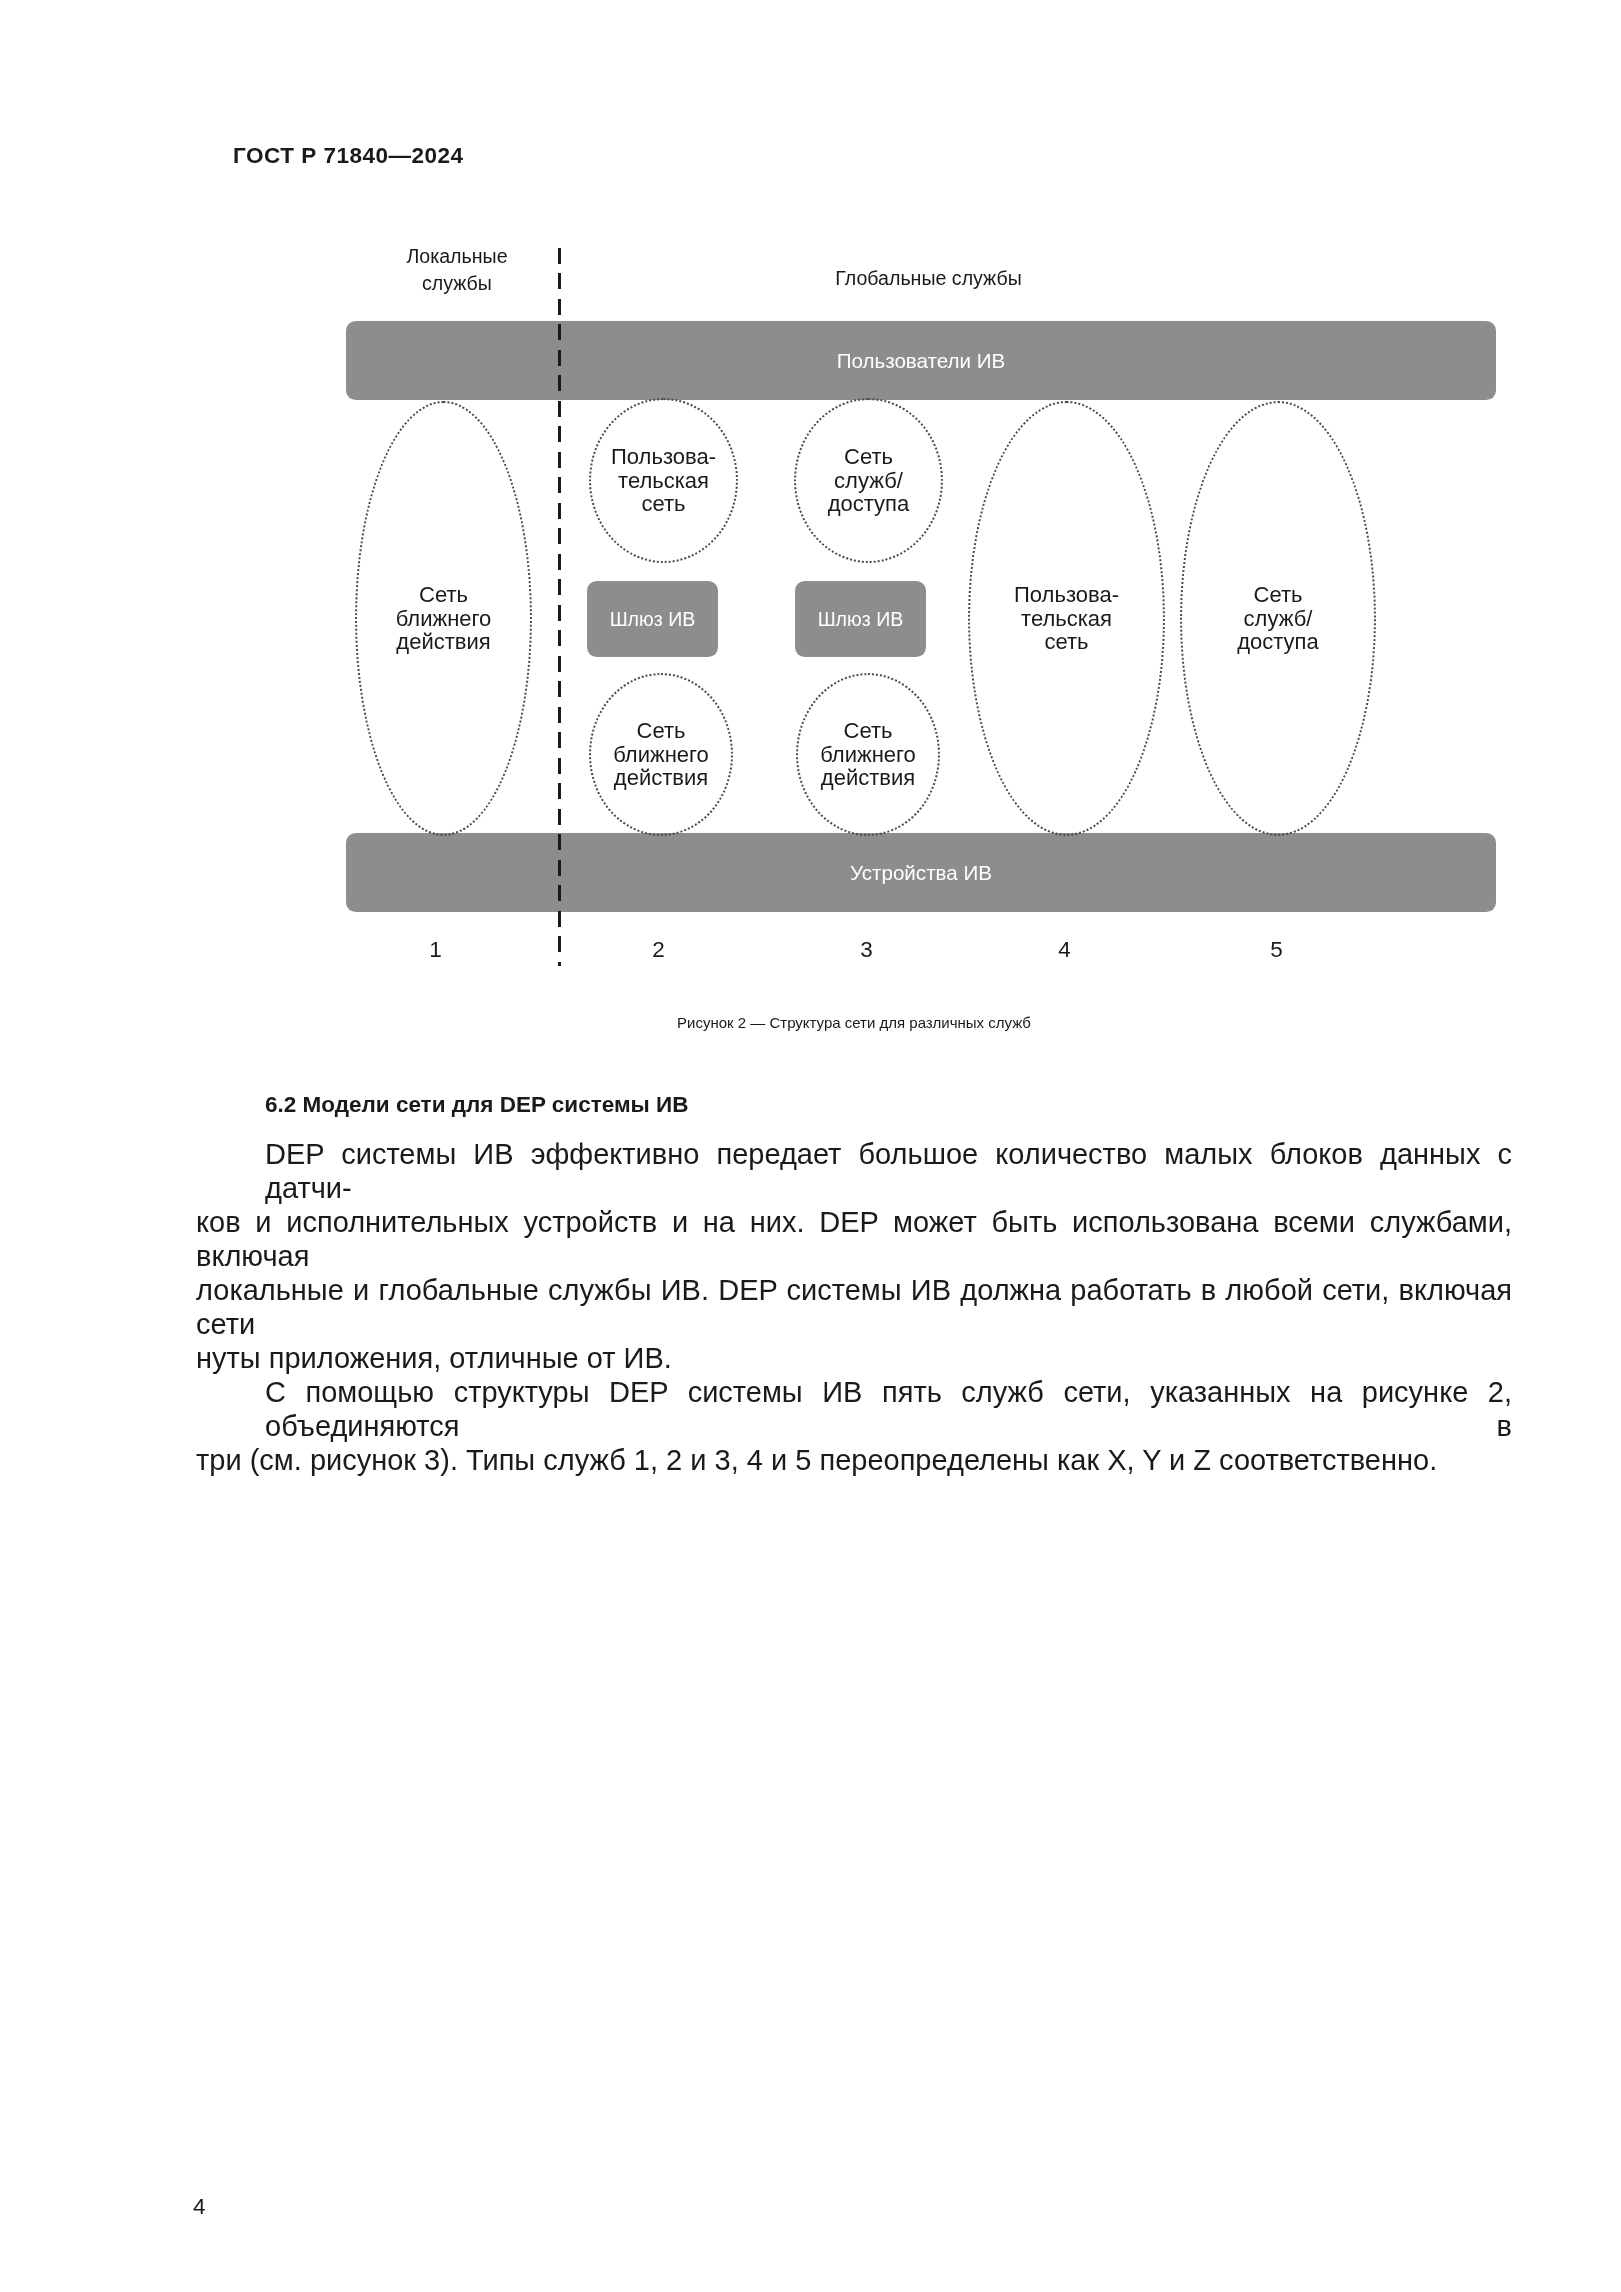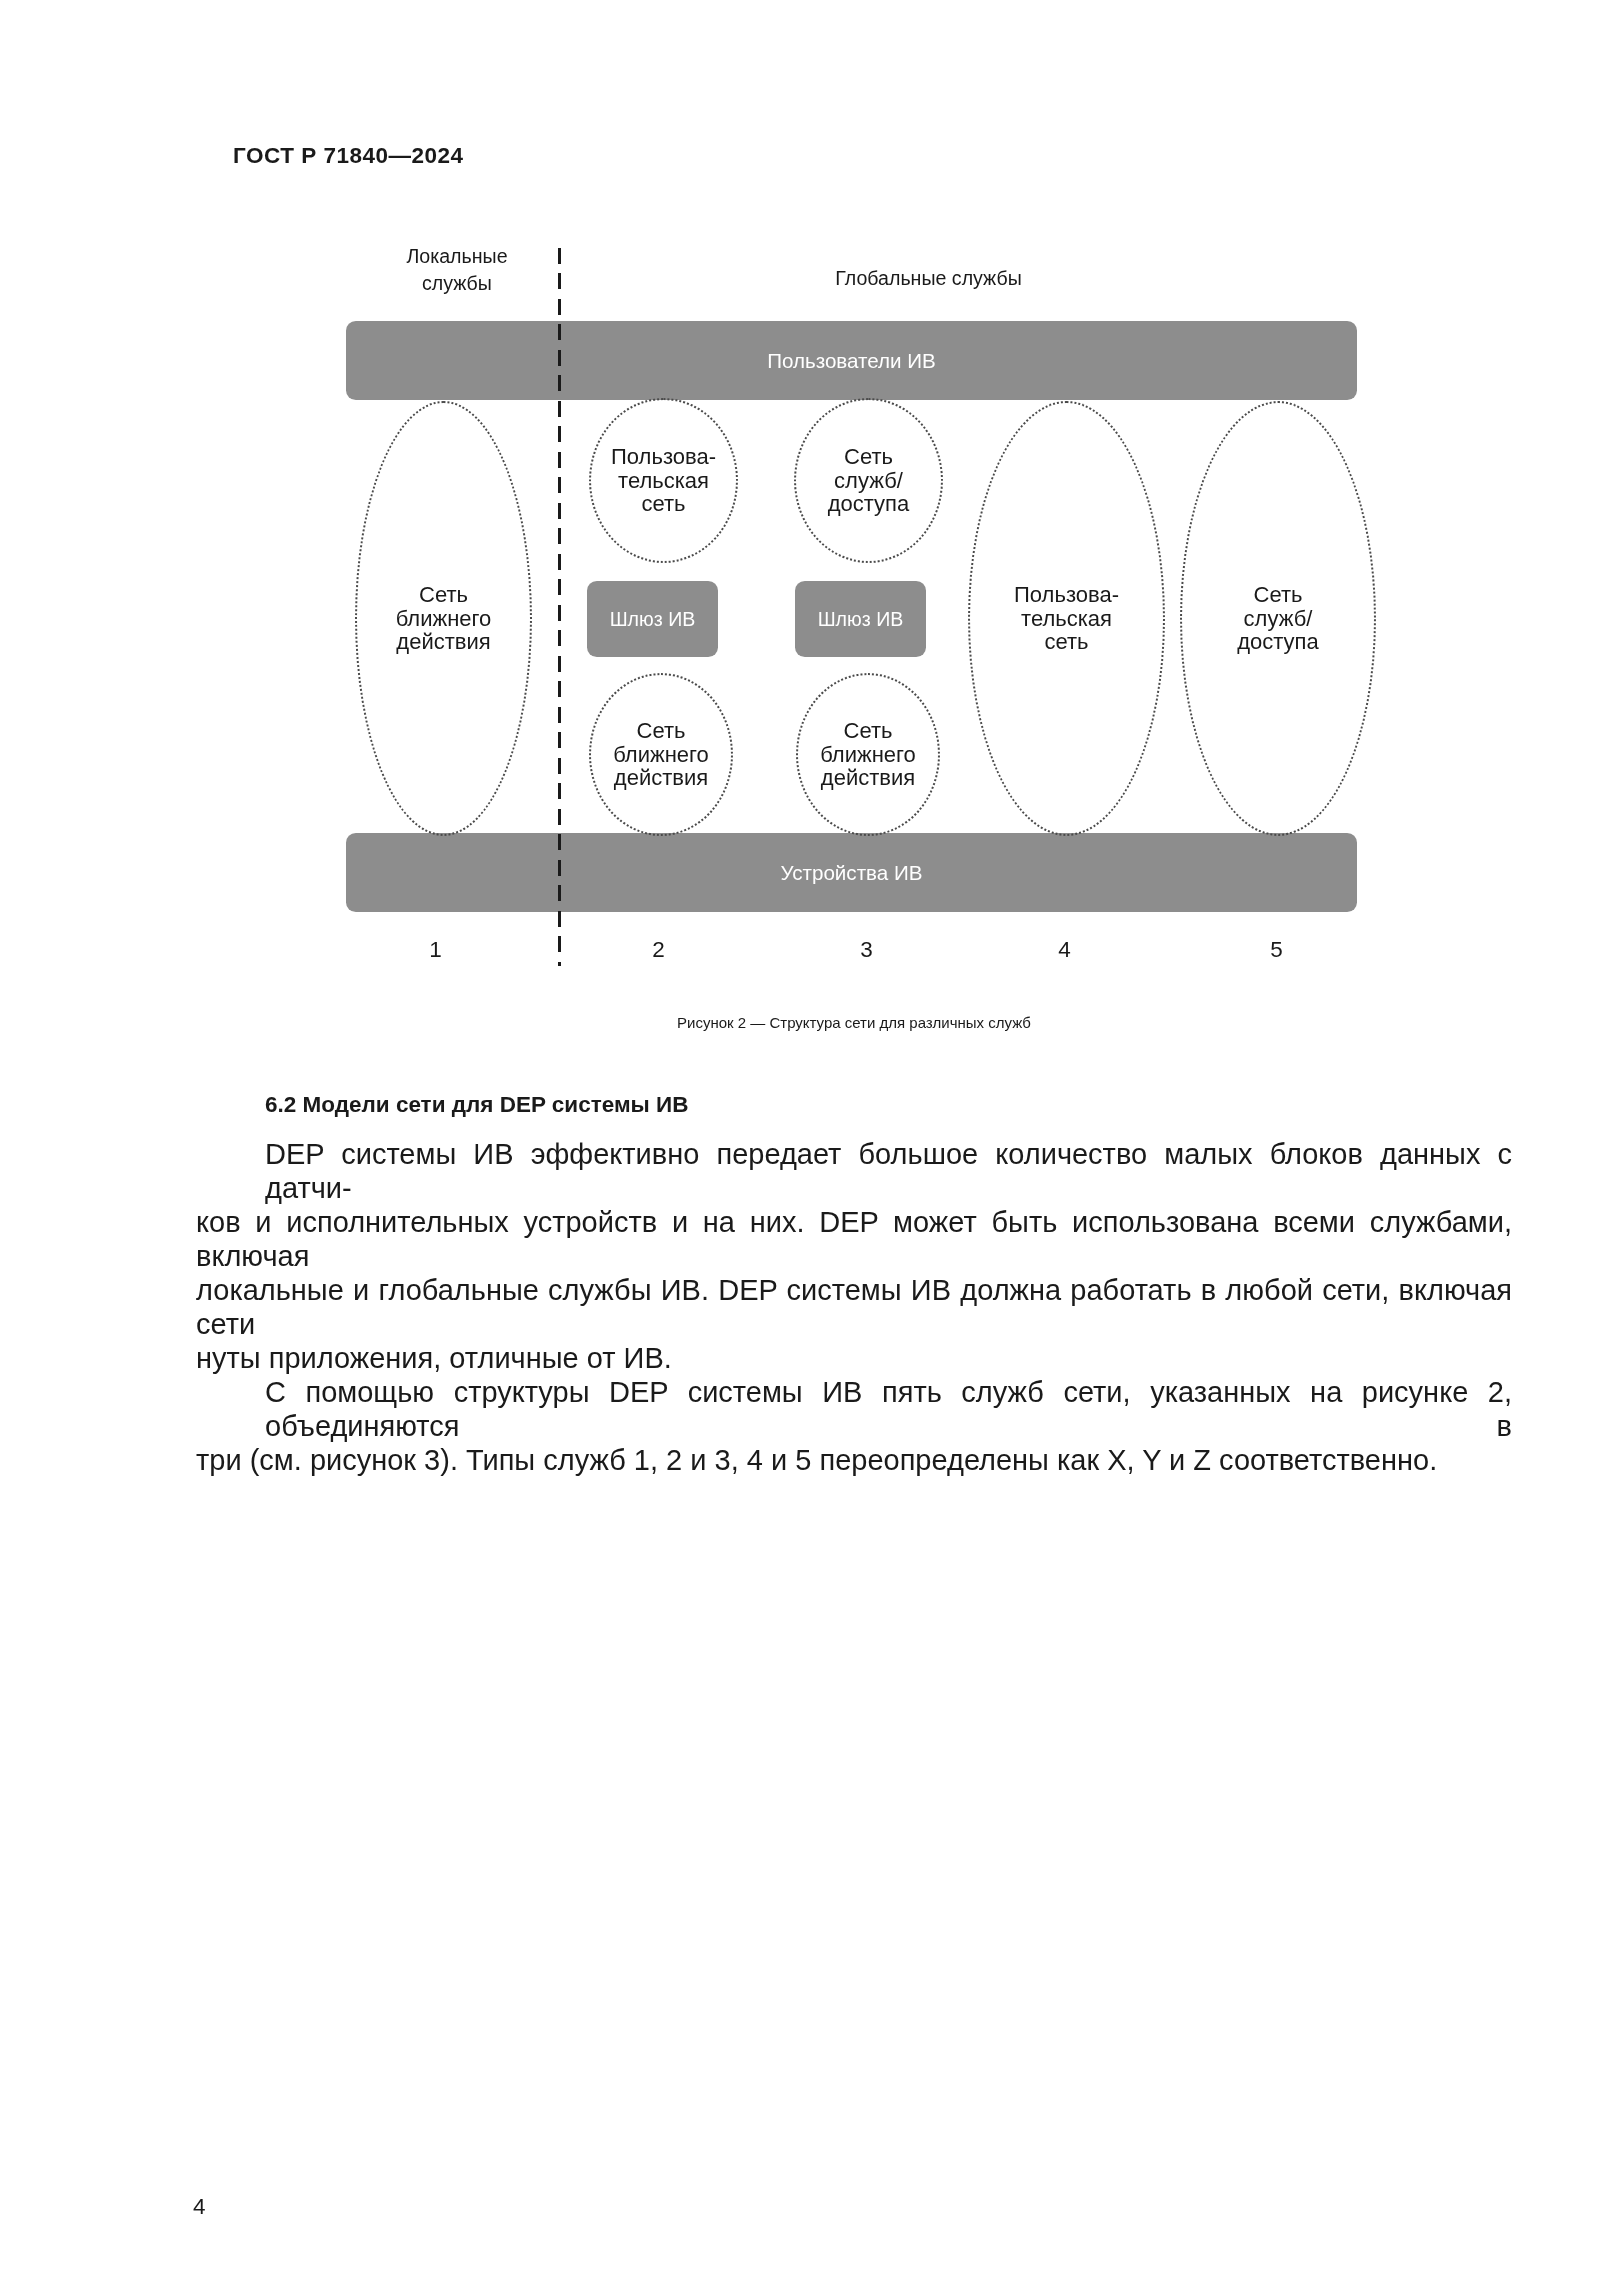--- a/index.html
+++ b/index.html
@@ -23,21 +23,21 @@
     white-space:pre-line;
   }
   .zone-local  { left:359px; top:235px; width:196px; }
   .zone-global { left:801px; top:257px; width:255px; }
   .divider {
     position:absolute; left:558px; top:240px; width:2.9px; height:718px;
     background:repeating-linear-gradient(to bottom, #1a1a1a 0 15.7px, transparent 15.7px 25.5px);
     z-index:9;
   }
   .bar {
-    position:absolute; left:346px; width:1011px; height:79px;
+    position:absolute; left:346px; width:1150px; height:79px;
     background:var(--bar_gray, #8d8d8d);
     border-radius:9.8px;
     display:flex; align-items:center; justify-content:center;
     color:#ffffff; font-size:20.6px; z-index:1;
   }
   .bar-top    { top:313px; }
   .bar-bottom { top:825px; }
   .ellipse {
     position:absolute;
     border:2px dotted var(--ellipse_border, #4a4a4a);

